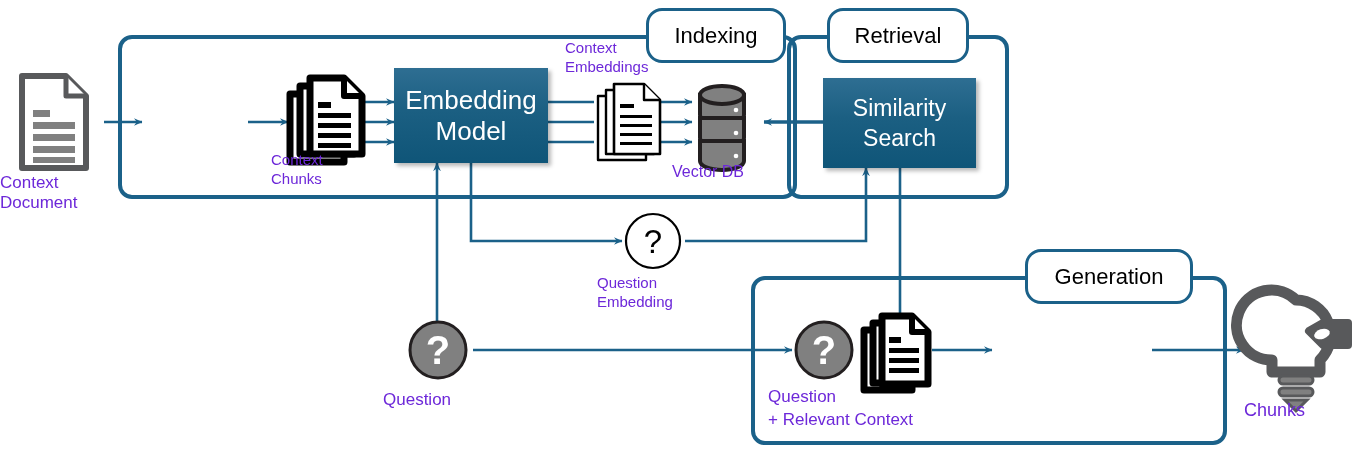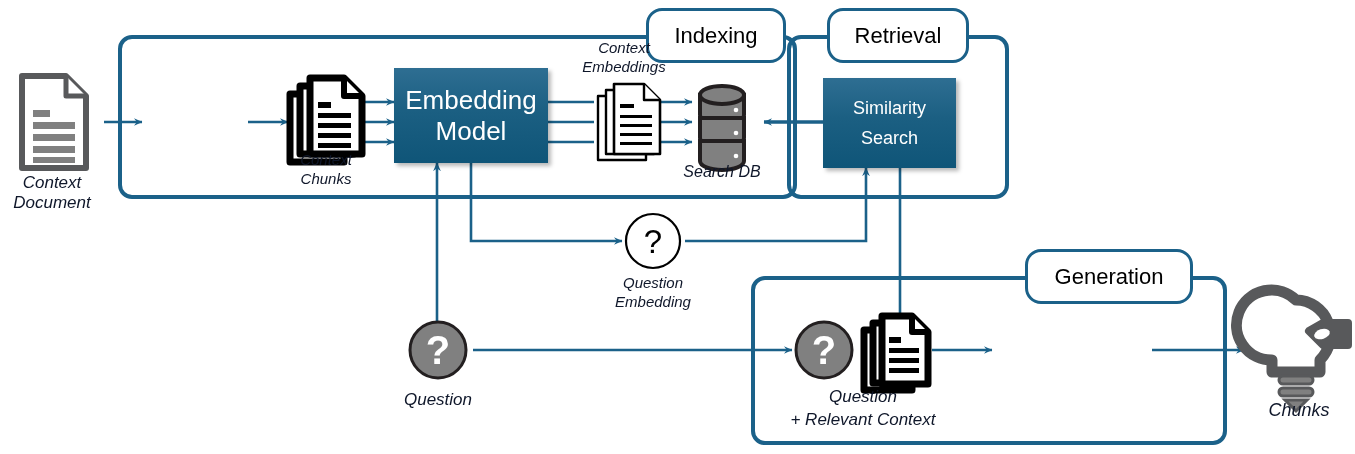--- a/index.html
+++ b/index.html
@@ -1,19 +1,19 @@
 <!DOCTYPE html>
 <html><head>
 <meta charset="utf-8">
 <style>
   html,body{margin:0;padding:0;background:#ffffff;}
   body{font-family:"Liberation Sans","DejaVu Sans",sans-serif;}
   #stage{position:relative;width:1355px;height:454px;background:#fff;overflow:hidden;}
   #stage svg{position:absolute;left:0;top:0;}
-  .lbl{position:absolute;text-align:center;color:#0f172a;font-size:17px;line-height:20px;white-space:pre-line;font-style:italic;}
+  .lbl{position:absolute;color:#6d28d9;font-size:17px;line-height:20px;white-space:pre-line;}
   .procbox{position:absolute;box-sizing:border-box;
     background:linear-gradient(180deg,#2e6e92 0%,#1b5f82 45%,#0f5578 100%);
     box-shadow:3px 3px 4px rgba(0,0,0,.28);
     display:flex;align-items:center;justify-content:center;text-align:center;
     color:#fff;font-size:22px;line-height:27px;white-space:pre-line;}
   .grouplabel{position:absolute;box-sizing:border-box;background:#fff;border:3px solid #1b6189;
     border-radius:16px;display:flex;align-items:center;justify-content:center;
     color:#000;font-size:22px;}
 </style>
 </head>
@@ -159,21 +159,21 @@
       </g>
     </g>
   </svg>
 
 
   <div class="procbox" style="left:394px;top:68px;width:154px;height:95px;font-size:26px;line-height:31px;">
     <span>Embedding
 Model</span>
   </div>
 
-  <div class="procbox" style="left:823px;top:78px;width:133px;height:90px;font-size:18px;line-height:30px;">
+  <div class="procbox" style="left:823px;top:78px;width:153px;height:90px;font-size:23px;line-height:30px;">
     <span>Similarity
 Search</span>
   </div>
 
 
   <div class="grouplabel" style="left:827px;top:8px;width:142px;height:55px;">
     <span>Retrieval</span>
   </div>
   <div class="grouplabel" style="left:646px;top:8px;width:140px;height:55px;">
     <span>Indexing</span>
@@ -184,21 +184,21 @@
 
   <div class="lbl" style="left:0px;top:173px;width:104px;">Context
 Document</div>
 
   <div class="lbl" style="left:271px;top:150px;width:110px;font-size:15px;line-height:19px;">Context
 Chunks</div>
 
   <div class="lbl" style="left:565px;top:38px;width:118px;font-size:15px;line-height:19px;">Context
 Embeddings</div>
 
-  <div class="lbl" style="left:672px;top:162px;width:100px;font-size:16px;line-height:20px;">Search DB</div>
+  <div class="lbl" style="left:672px;top:162px;width:100px;font-size:16px;line-height:20px;">Vector DB</div>
 
   <div class="lbl" style="left:597px;top:273px;width:112px;font-size:15px;line-height:19px;">Question
 Embedding</div>
 
   <div class="lbl" style="left:383px;top:390px;width:110px;font-size:17px;">Question</div>
 
   <div class="lbl" style="left:768px;top:385px;width:190px;font-size:17px;line-height:23px;">Question
 + Relevant Context</div>
 
   <div class="lbl" style="left:1244px;top:400px;width:110px;font-size:18px;">Chunks</div>

